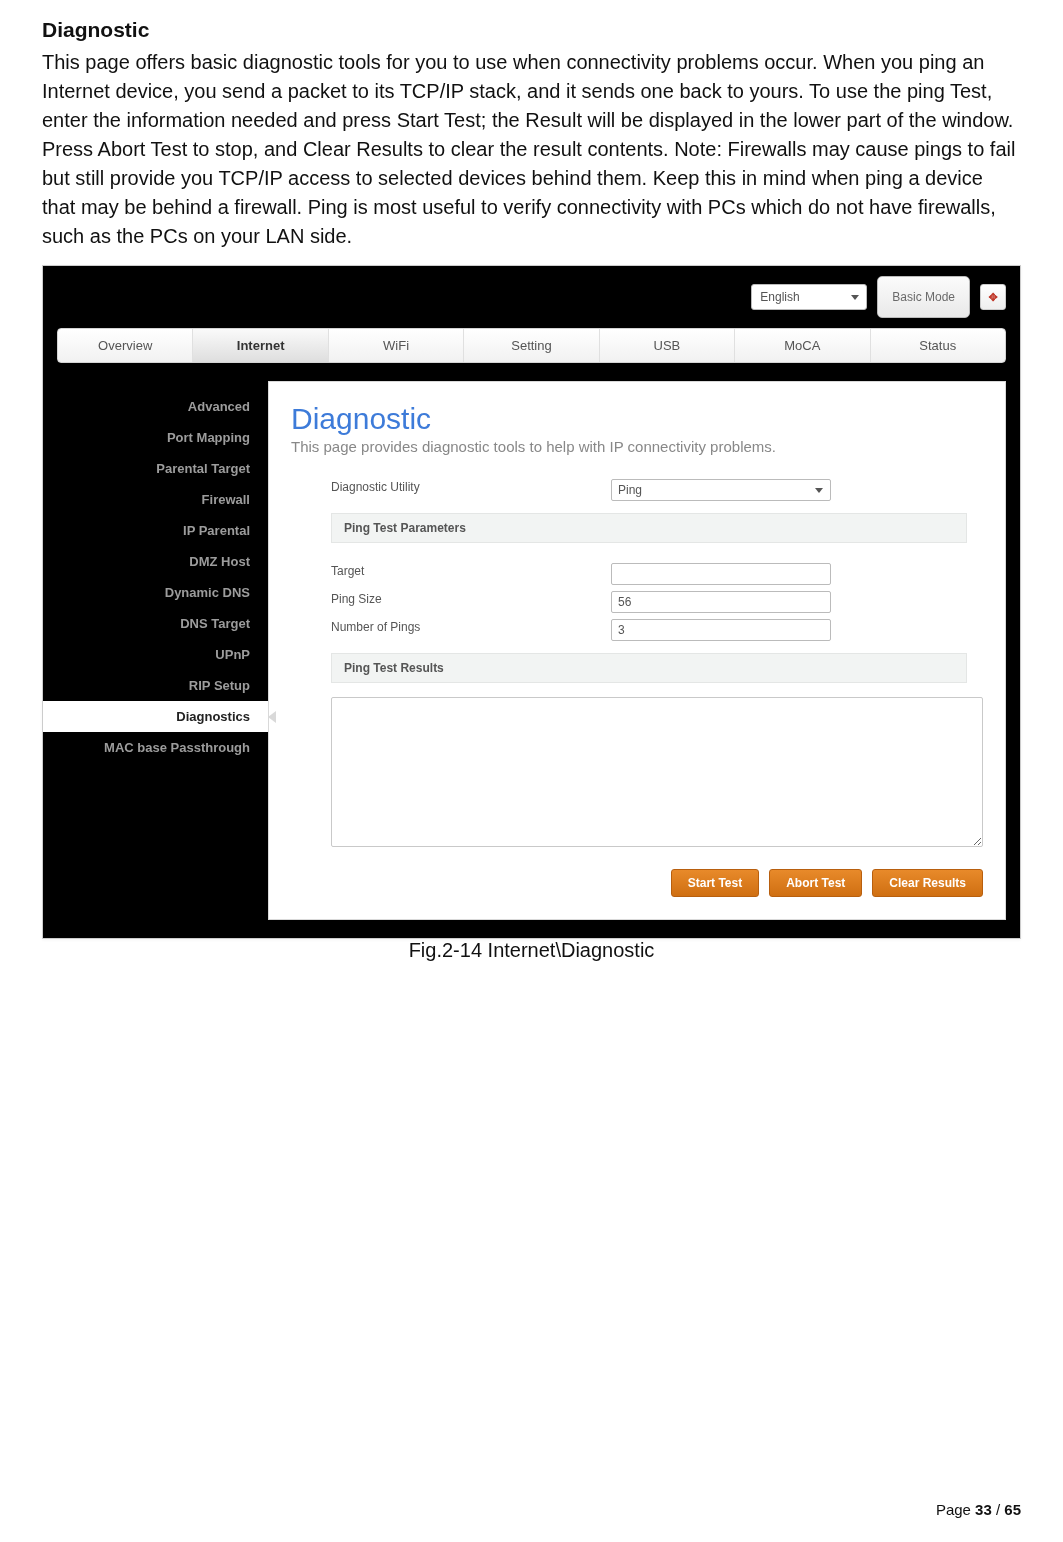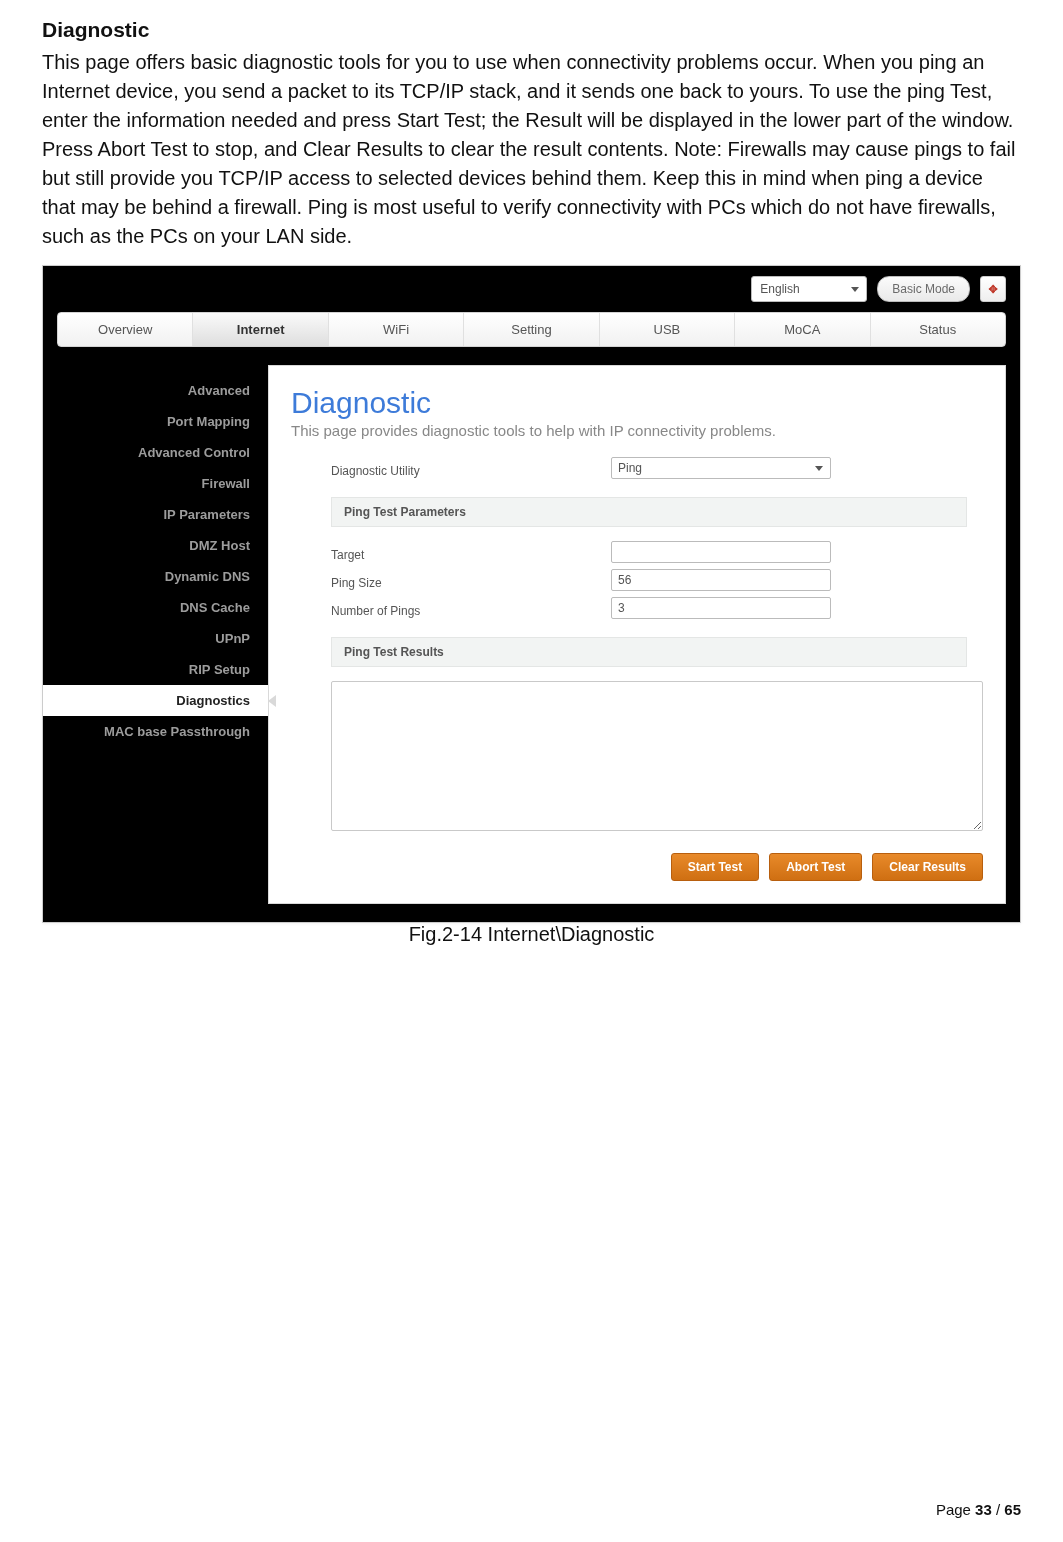--- a/index.html
+++ b/index.html
@@ -3,35 +3,35 @@
 <meta charset="utf-8">
 <style>
   html,body{margin:0;padding:0;font-family:Tahoma,Verdana,Arial,sans-serif;background:#fff;color:#111;}
   .page{width:1063px;min-height:1542px;margin:0 auto;position:relative;box-sizing:border-box;padding:18px 42px 0 42px;}
   .doc-title{font-weight:bold;font-size:21px;margin-bottom:6px;}
   .doc-body{font-size:20px;line-height:1.45;margin-bottom:14px;}
   .shot{border:1px solid #ccc;background:#000000;box-shadow:0 1px 3px rgba(0,0,0,.05);padding:0;}
   .topbar{display:flex;justify-content:flex-end;align-items:center;gap:10px;padding:10px 14px 0 14px;}
   .sel{border:1px solid #bbb;border-radius:3px;background:#fff;font-size:12px;color:#555;height:24px;padding:0 20px 0 8px;position:relative;display:inline-flex;align-items:center;min-width:86px;}
   .sel::after{content:"";position:absolute;right:7px;top:50%;margin-top:-2px;border-left:4px solid transparent;border-right:4px solid transparent;border-top:5px solid #555;}
-  .mode-btn{border:1px solid #bbb;border-radius:12px;background:linear-gradient(#fbfbfb,#e9e9e9);color:#6a6a6a;font-size:12px;height:24px;display:inline-flex;align-items:center;padding:0 14px;}
+  .mode-btn{border:1px solid #bbb;border-radius:5px;background:linear-gradient(#fbfbfb,#e9e9e9);color:#6a6a6a;font-size:12px;height:24px;display:inline-flex;align-items:center;padding:8px 14px;}
   .cube-btn{border:1px solid #ccc;border-radius:3px;width:24px;height:24px;display:inline-flex;align-items:center;justify-content:center;background:linear-gradient(#fff,#eee);color:#c0392b;font-weight:bold;font-size:11px;}
   .tabs{display:flex;border:1px solid #d3d3d3;border-radius:4px;margin:10px 14px 0 14px;overflow:hidden;background:linear-gradient(#fff,#f1f1f1);}
   .tab{flex:1;text-align:center;font-size:13px;color:#555;padding:9px 0;border-right:1px solid #e0e0e0;}
   .tab:last-child{border-right:none;}
   .tab.active{background:linear-gradient(#fafafa,#dedede);font-weight:bold;color:#333;}
   .body{display:flex;}
   .side{width:225px;padding:28px 0;box-sizing:border-box;}
   .side-item{display:block;text-align:right;color:#9c9c9c;font-size:13px;padding:8px 18px 8px 0;font-weight:bold;}
   .side-item.selected{color:#222;background:#fff;position:relative;}
   .side-item.selected::after{content:"";position:absolute;right:-8px;top:50%;margin-top:-6px;border-top:6px solid transparent;border-bottom:6px solid transparent;border-right:8px solid #d9d9d9;}
   .panel{flex:1;border:1px solid #d9d9d9;margin:18px 14px 18px 0;background:#fff;padding:16px 22px 22px 22px;}
   .panel h1{color:#3d7bd9;font-weight:normal;font-size:30px;margin:4px 0 2px 0;}
   .panel .sub{color:#888;font-size:15px;margin-bottom:18px;}
-  .row{display:flex;align-items:flex-start;margin-left:40px;font-size:12px;color:#555;}
+  .row{display:flex;align-items:flex-end;margin-left:40px;font-size:12px;color:#555;}
   .row .lbl{width:280px;padding:7px 0;}
   .row .ctl{flex:0 0 220px;border-radius:9px;}
   .row input,.row .sel{width:100%;height:22px;border:1px solid #bbb;border-radius:2px;padding:0 6px;font-size:12px;color:#555;box-sizing:border-box;}
   .section-bar{background:#f2f4f3;border:1px solid #e4e6e5;color:#555;font-weight:bold;font-size:12px;padding:7px 12px;margin:12px 16px 14px 40px;}
   .results{margin:10px 0 0 40px;}
   .results textarea{width:100%;height:150px;border:1px solid #c9c9c9;border-radius:2px;resize:both;box-sizing:border-box;padding:6px;font-size:12px;}
   .btn-row{display:flex;justify-content:flex-end;gap:10px;margin:18px 0 0 40px;}
   .btn{background:linear-gradient(#e88a2a,#cf6f12);border:1px solid #b85f0e;color:#fff;font-size:12px;font-weight:bold;border-radius:3px;padding:6px 16px;}
   .caption{text-align:center;font-size:20px;}
   .pagenum{position:absolute;bottom:24px;right:42px;font-size:15px;}
@@ -60,26 +60,26 @@
         <div class="tab">Setting</div>
         <div class="tab">USB</div>
         <div class="tab">MoCA</div>
         <div class="tab">Status</div>
       </div>
 
     <div class="body">
       <div class="side" id="side">
           <a class="side-item">Advanced</a>
           <a class="side-item">Port Mapping</a>
-          <a class="side-item">Advanced Control</a>
+          <a class="side-item">Parental Target</a>
           <a class="side-item">Firewall</a>
-          <a class="side-item">IP Parameters</a>
+          <a class="side-item">IP Parental</a>
           <a class="side-item">DMZ Host</a>
           <a class="side-item">Dynamic DNS</a>
-          <a class="side-item">DNS Cache</a>
+          <a class="side-item">DNS Target</a>
           <a class="side-item">UPnP</a>
           <a class="side-item">RIP Setup</a>
           <a class="side-item selected">Diagnostics</a>
           <a class="side-item">MAC base Passthrough</a>
         </div>
 
       <div class="panel">
         <h1>Diagnostic</h1>
         <div class="sub">This page provides diagnostic tools to help with IP connectivity problems.</div>
 

